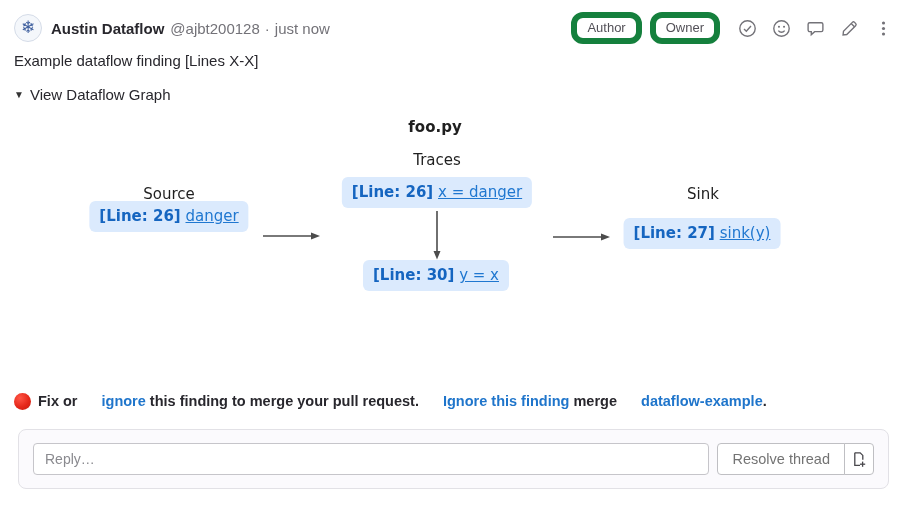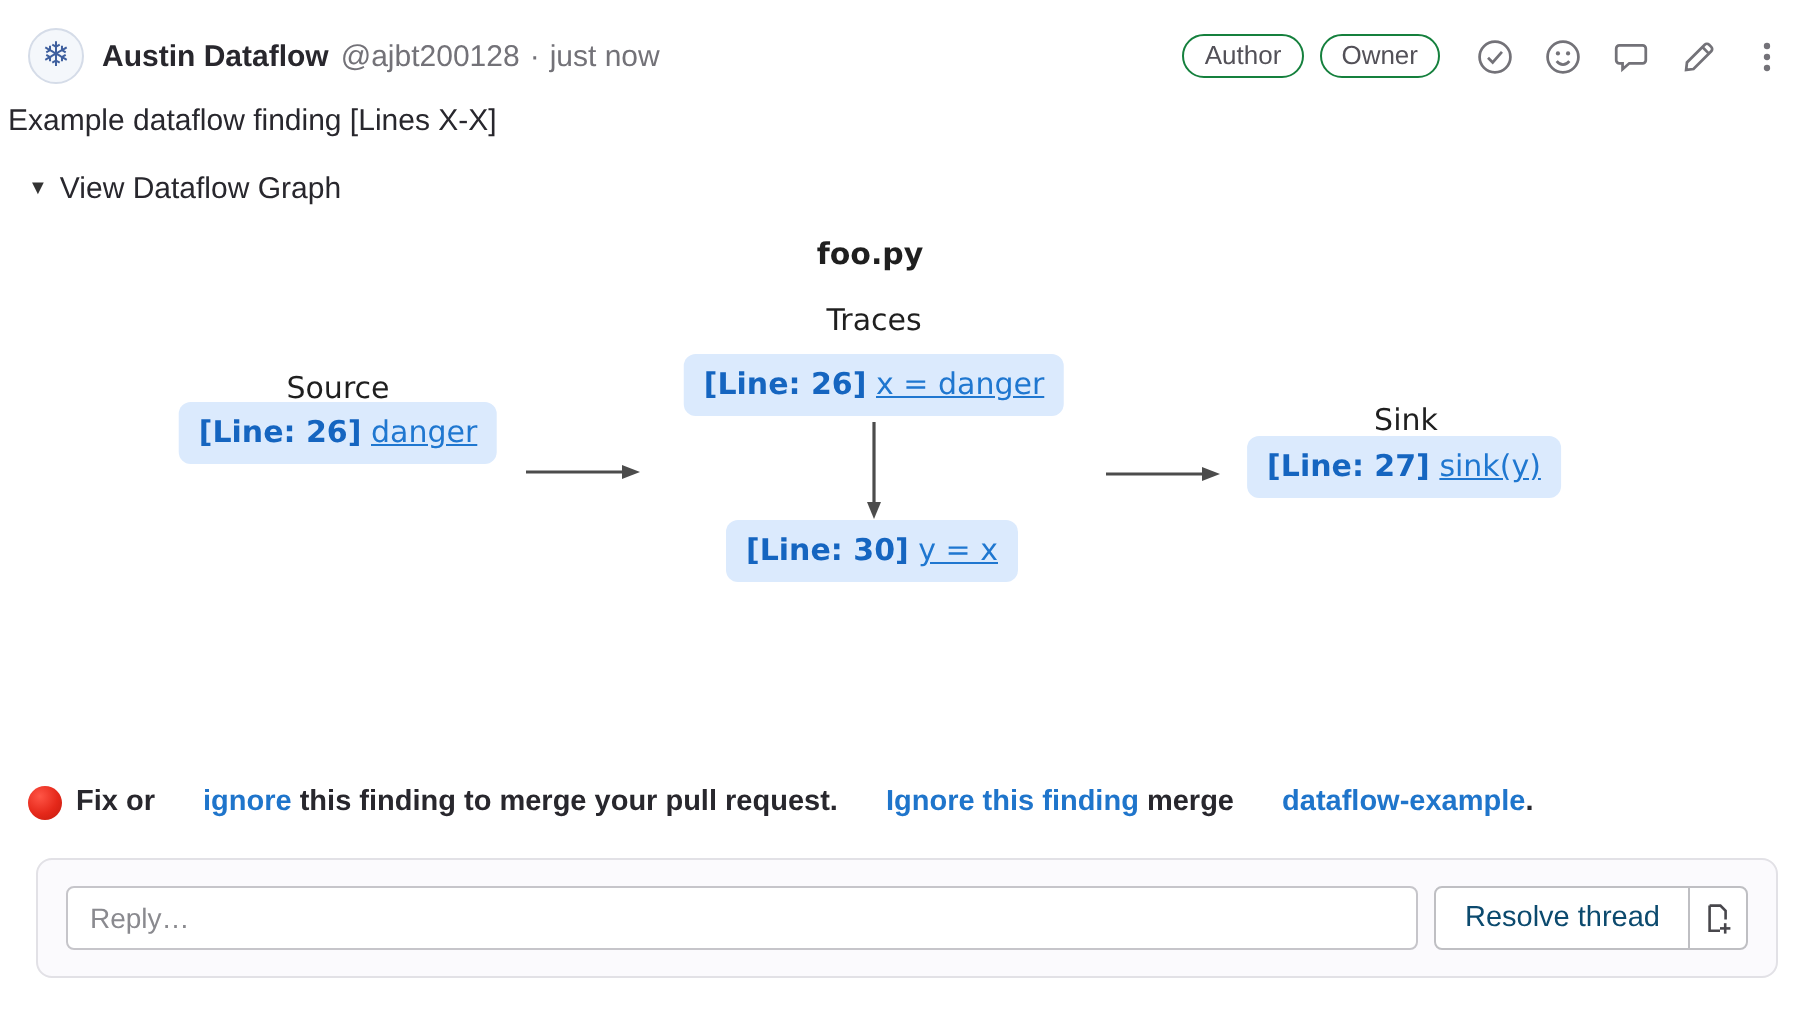--- a/index.html
+++ b/index.html
@@ -7,30 +7,30 @@
     font-family:"Liberation Sans", sans-serif; color:#28272d; }
 
   
   .header { display:flex; align-items:center; margin:14px 14px 0 14px; height:28px; }
   .avatar { width:28px; height:28px; border-radius:50%; background:#f4f7fb;
     border:1px solid #d5dce8; color:#3e5f9e; font-size:17px; line-height:26px;
     text-align:center; margin-right:9px; cursor:pointer; flex:0 0 auto; }
   .author-name { font-weight:bold; font-size:15px; color:#28272d; margin-right:6px; }
   .author-meta { font-size:15px; color:#737278;text-align:center; }
   .header-spacer { flex:1; }
-  .badge { display:inline-block; border:1px solid #15803d; border-radius:12px;
+  .badge { display:inline-block; border:6px solid #15803d; border-radius:12px;
     padding:2px 10px 3px; font-size:13px; color:#535158; background:#fff; margin-left:8px; }
   .header-icons { display:flex; align-items:center; gap:15px; margin-left:18px; }
   .hicon { width:19px; height:19px; display:inline-flex; align-items:center;
     justify-content:center; cursor:pointer; }
   .hicon svg { stroke:#737278; fill:none; stroke-width:1.3; }
   .hicon svg .fill { fill:#737278; stroke:none; }
 
   
-  .comment-text { margin:9px 14px 0 4px; font-size:15px; line-height:20px; }
+  .comment-text { margin:9px 14px 0 14px; font-size:15px; line-height:20px; }
   .toggle-row { margin:14px 14px 0 14px; font-size:15px; line-height:20px;
     cursor:pointer; display:flex; align-items:center; }
   .toggle-caret { font-size:10px; margin-right:6px; color:#333; }
 
   
   .graph { position:relative; height:278px; font-family:"DejaVu Sans", sans-serif; }
   .g-abs { position:absolute; transform:translateX(-50%); white-space:nowrap; }
   .g-title { font-weight:bold; font-size:15px; color:#1f1f1f; }
   .g-label { font-size:15px; color:#1f1f1f; }
   .node { background:#dbeafd; border-radius:6px; padding:5px 10px; font-size:15px;
@@ -52,21 +52,21 @@
   
   .reply-wrap { margin:17px 18px 0 18px; background:#fbfafd; border:1px solid #e2e1e6;
     border-radius:8px; padding:13px 14px; display:flex; align-items:center; gap:8px; }
   .reply-input { flex:1; height:32px; border:1px solid #c6c5ca; border-radius:4px;
     padding:0 11px; font-size:14px; font-family:"Liberation Sans", sans-serif;
     color:#28272d; background:#fff; outline:none; }
   .reply-input::placeholder { color:#8a8a8f; }
   .btn-group { display:flex; flex:0 0 auto; }
   .btn-resolve { height:32px; padding:0 14px; background:#fff; border:1px solid #bfbfc3;
     border-radius:4px 0 0 4px; font-size:14.5px; font-family:"Liberation Sans", sans-serif;
-    color:#0c4a6e; cursor:pointer; }
+    color:#737373; cursor:pointer; }
   .btn-issue { height:32px; width:30px; background:#fff; border:1px solid #bfbfc3;
     border-left:1px solid #bfbfc3; margin-left:-1px; border-radius:0 4px 4px 0;
     cursor:pointer; display:flex; align-items:center; justify-content:center; }
   .btn-issue svg { stroke:#48474c; fill:none; stroke-width:1.3; }
 </style>
 </head>
 <body>
 
 <div class="header">
   <div class="avatar">❄</div>
@@ -117,21 +117,21 @@
 
 <div class="toggle-row">
   <span class="toggle-caret">▼</span>
   <span>View Dataflow Graph</span>
 </div>
 
 <div class="graph">
   <div class="g-abs g-title" style="left:435px; top:13px;">foo.py</div>
   <div class="g-abs g-label" style="left:437px; top:46px;">Traces</div>
   <div class="g-abs g-label" style="left:169px; top:80px;">Source</div>
-  <div class="g-abs g-label" style="left:703px; top:80px;margin-top:16px;">Sink</div>
+  <div class="g-abs g-label" style="left:703px; top:80px;">Sink</div>
 
   <div class="g-abs node" style="left:169px; top:96px;">
     <span class="node-line">[Line: 26]</span>
     <span class="node-code">danger</span>
   </div>
 
   <div class="g-abs node" style="left:437px; top:72px;">
     <span class="node-line">[Line: 26]</span>
     <span class="node-code">x = danger</span>
   </div>

